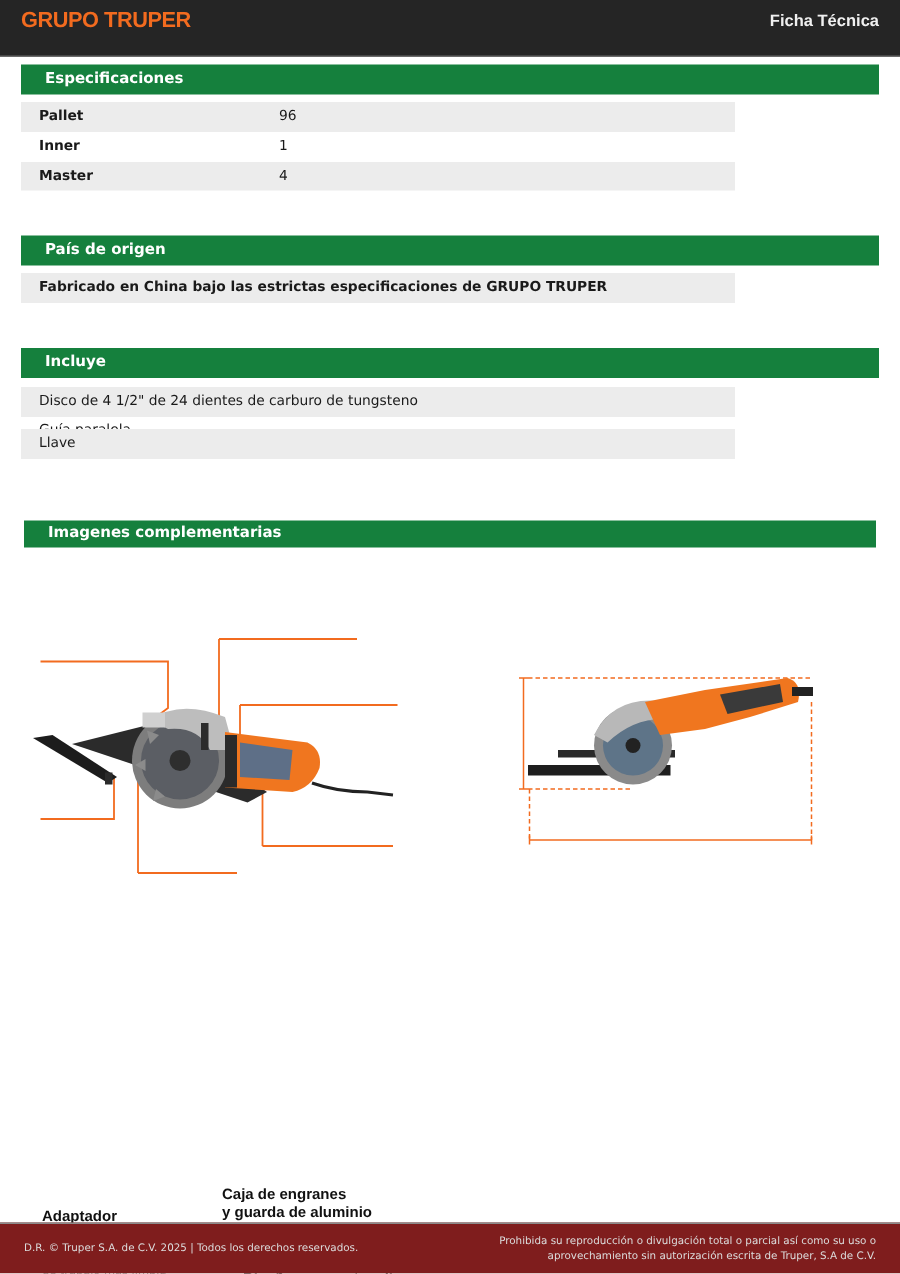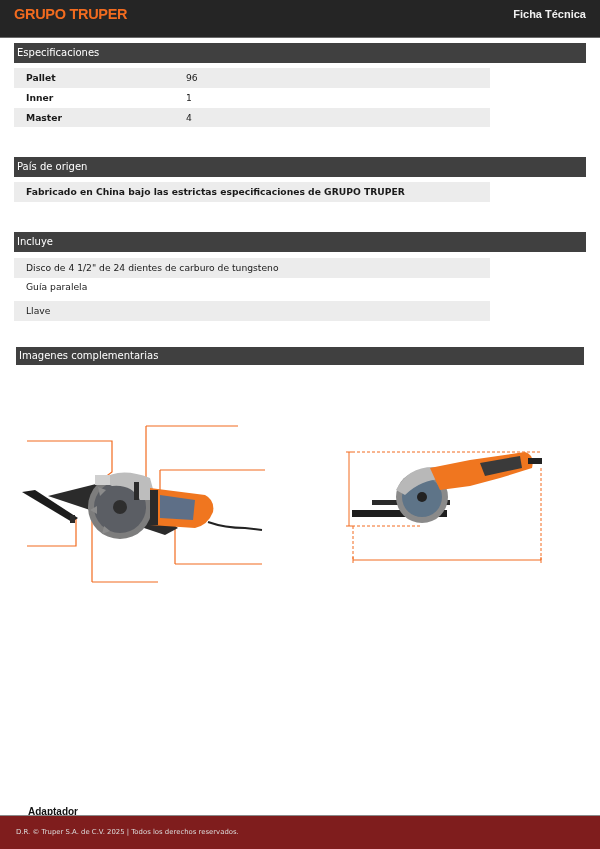--- a/index.html
+++ b/index.html
@@ -3,21 +3,21 @@
 <meta charset="utf-8">
 <style>
   * { box-sizing: border-box; margin: 0; padding: 0; }
   html, body { width: 600px; height: 849px; background: #ffffff; overflow: hidden; }
   body { font-family: "DejaVu Sans", sans-serif; color: #1a1a1a; position: relative; }
 
   .topbar { position: absolute; left: 0; top: 0; width: 600px; height: 38px; background: #252525; border-bottom: 1px solid #6a6a6a; }
   .brand { position: absolute; left: 14px; top: 6px; font-family: "Liberation Sans", sans-serif; font-weight: 700; font-size: 14.5px; letter-spacing: -0.3px; color: #f26b1f; }
   .doc-type { position: absolute; right: 14px; top: 8px; font-family: "Liberation Sans", sans-serif; font-size: 11px; font-weight: 700; color: #f0f0f0; }
 
-  .section-head { position: absolute; left: 14px; width: 572px; height: 20px; background: #404040; color: #fff; font-size: 10px; font-weight: 400; line-height: 20px; padding-left: 3px; }
+  .section-head { position: absolute; left: 14px; width: 572px; height: 20px; background: #15803d; color: #fff; font-size: 10px; font-weight: 700; line-height: 20px; padding-left: 16px; }
   .row { position: absolute; left: 14px; width: 476px; height: 19.5px; font-size: 9.2px; line-height: 19.5px; }
   .row.shaded { background: #ececec; }
   .row .k { position: absolute; left: 12px; font-weight: 700; }
   .row .v { position: absolute; left: 172px; }
   .row .t { position: absolute; left: 12px; }
   .row .tb { position: absolute; left: 12px; font-weight: 700; }
 
   .figure { position: absolute; }
   .ann-title { position: absolute; font-family: "Liberation Sans", sans-serif; font-weight: 700; font-size: 10px; line-height: 12px; color: #111; }
   .ann-sub { position: absolute; font-size: 7.6px; line-height: 9px; color: #555; }
@@ -53,21 +53,21 @@
   <span class="tb">Fabricado en China bajo las estrictas especificaciones de GRUPO TRUPER</span>
 </div>
 
 <div class="section-head" style="top:232px;">Incluye</div>
 <div class="row shaded" style="top:258px;">
   <span class="t">Disco de 4 1/2" de 24 dientes de carburo de tungsteno</span>
 </div>
 <div class="row" style="top:277px;">
   <span class="t">Guía paralela</span>
 </div>
-<div class="row shaded" style="top:301px;padding-left:12px;">
+<div class="row shaded" style="top:286px;padding-left:12px;">
   <span class="t">Llave</span>
 </div>
 
 <div class="section-head" style="top:347px; left:16px; width:568px; height:18px; line-height:18px;">Imagenes complementarias</div>
 
 <div class="figure" style="left:0; top:390px; width:300px; height:225px;">
   <svg width="300" height="225" viewBox="0 390 300 225" style="position:absolute;left:0;top:0;">
 
     <g stroke="#f26b1f" stroke-width="1.2" fill="none">
       <polyline points="27,441 112,441 112,472 100,481"></polyline>
@@ -105,20 +105,21 @@
     <rect x="150" y="490" width="8" height="35" fill="#2a2a2a"></rect>
 
     <path d="M208,522 Q225,528 245,528 L262,530" stroke="#222" stroke-width="2" fill="none"></path>
 
     <rect x="134" y="482" width="5" height="18" fill="#2b2b2b"></rect>
   </svg>
 
   <div class="ann-title" style="left:28px; top:416px;"><span>Adaptador</span><br><span>de aspiradora</span></div>
   <div class="ann-sub" style="left:28px; top:443px;"><span>Para mantener el área</span><br><span>de trabajo más limpia</span></div>
 
+  <div class="ann-title" style="left:148px; top:401px;"><span>Caja de engranes</span><br><span>y guarda de aluminio</span></div>
   <div class="ann-sub" style="left:148px; top:430px;">Para mayor resistencia</div>
 
   <div class="ann-title" style="left:162px; top:457px;">Diseño compacto y ligero</div>
 
 </div>
 
 <div class="figure" style="left:300px; top:440px; width:260px; height:150px;">
   <svg width="260" height="150" viewBox="300 440 260 150" style="position:absolute;left:0;top:0;">
     <g stroke="#f26b1f" stroke-width="1" fill="none">
       <line x1="349" y1="452" x2="349" y2="526"></line>
@@ -144,13 +145,14 @@
 
     <path d="M430,468 L470,460 L525,452 Q535,455 532,468 L500,478 L470,486 L440,490 Z" fill="#f0761f"></path>
     <path d="M480,463 L520,456 L522,468 L485,476 Z" fill="#3a3a3a"></path>
     <rect x="528" y="458" width="14" height="6" fill="#222"></rect>
   </svg>
 
 </div>
 
 <div class="footer">
   <div class="footer-left">D.R. © Truper S.A. de C.V. 2025 | Todos los derechos reservados.</div>
+  <div class="footer-right"><span>Prohibida su reproducción o divulgación total o parcial así como su uso o</span><br><span>aprovechamiento sin autorización escrita de Truper, S.A de C.V.</span></div>
 </div>
 
 </body></html>

